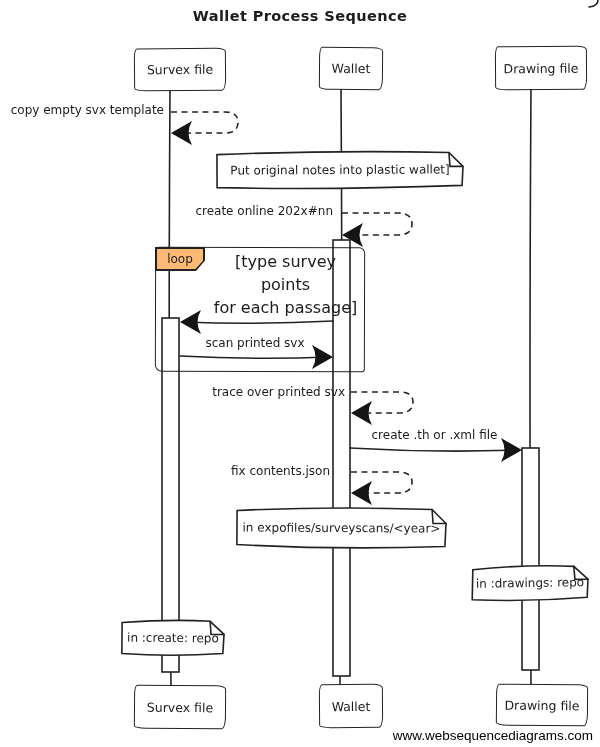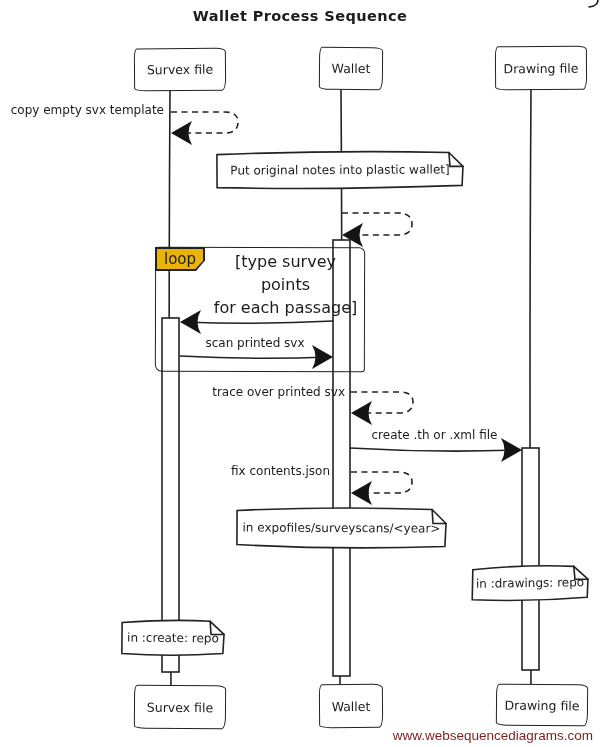--- a/index.html
+++ b/index.html
@@ -31,40 +31,40 @@
   .loopbox {
     position:absolute; left:155px; top:247px; width:208px; height:123px;
     border:1.6px solid #222; border-radius:4px 6px 3px 7px;
     transform:rotate(.15deg); background:transparent;
   }
   .loop-tab {
     position:absolute; left:155px; top:247px; width:50px; height:24px;
     background:#222; clip-path:polygon(0 0,100% 0,100% 56%,82% 100%,0 100%);
   }
   .loop-tab-inner {
-    position:absolute; inset:1.6px; background:#eab308;
+    position:absolute; inset:1.6px; background:#fdba74;
     clip-path:polygon(0 0,100% 0,100% 56%,82% 100%,0 100%);
-    display:flex; align-items:center; justify-content:center; font-size:15px;
+    display:flex; align-items:center; justify-content:center; font-size:12px;
   }
   .loop-cond {
     position:absolute; left:208px; top:250px; width:155px;
     text-align:center; font-size:16px; line-height:23px;
   }
   .loop-cond span { display:block; }
 
   .note {
     position:absolute; display:flex; align-items:center; justify-content:center;
     font-size:12px; white-space:nowrap;
   }
   .note svg { position:absolute; inset:0; overflow:visible; }
   .note .txt { position:relative; }
 
   .watermark {
     position:absolute; right:7px; bottom:4px;
-    font-family:"Liberation Sans", sans-serif; font-size:13.5px; color:#7f1d1d;
+    font-family:"Liberation Sans", sans-serif; font-size:13.5px; color:#000000;
   }
 </style>
 </head>
 <body>
 
 <div class="canvas">
 
   <svg class="wires" width="600" height="747" viewBox="0 0 600 747">
 
     <path class="line" d="M170,89 Q168,380 171,685"></path>
@@ -110,20 +110,21 @@
   <div class="loopbox"></div>
   <div class="loop-tab">
     <div class="loop-tab-inner">loop</div>
   </div>
   <div class="loop-cond">
     <span>[type survey points</span>
     <span>for each passage]</span>
   </div>
 
   <div class="msg-label right" style="left:4px; top:103px; width:160px;">copy empty svx template</div>
+  <div class="msg-label right" style="left:180px; top:204px; width:153px;">create online 202x#nn</div>
   <div class="msg-label center" style="left:185px; top:336px; width:140px;">scan printed svx</div>
   <div class="msg-label right" style="left:192px; top:385px; width:153px;">trace over printed svx</div>
   <div class="msg-label center" style="left:357px; top:428px; width:155px;">create .th or .xml file</div>
   <div class="msg-label right" style="left:200px; top:464px; width:130px;">fix contents.json</div>
 
   <div class="note" style="left:215px; top:150px; width:250px; height:40px; transform:rotate(-.3deg);">
     <svg width="250" height="40" viewBox="0 0 250 40">
       <path class="bar" d="M2,4 Q118,0 234,3 L248,17 L247,36 Q120,40 2,37 Z"></path>
       <path class="line" d="M234,3 L235,17 L248,17"></path>
     </svg>

